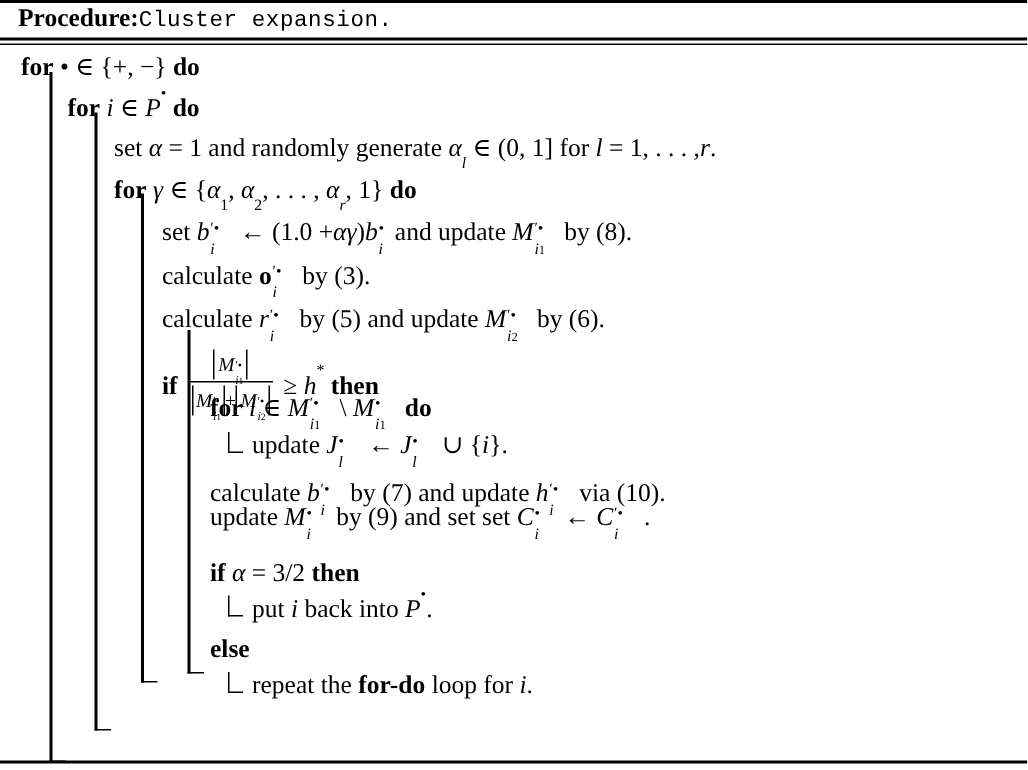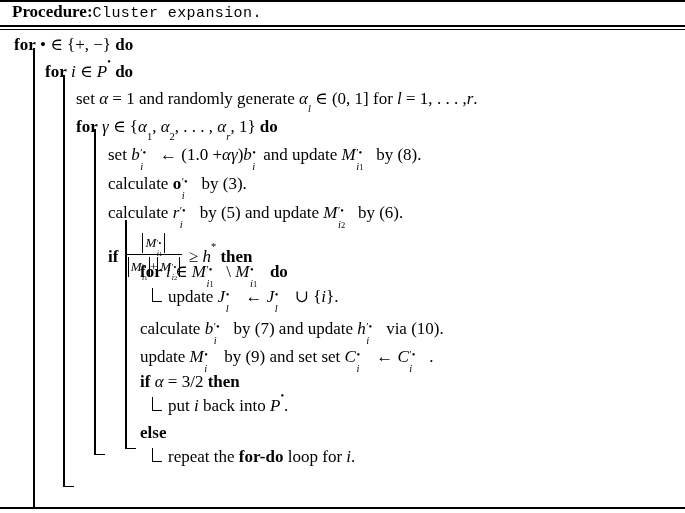--- a/index.html
+++ b/index.html
@@ -284,21 +284,21 @@
     </div>
 
     <div class="ln" style="left:140px; top:290px;">
       <span>calculate</span>
       <span class="m">b</span><span class="ssb"><span class="sup-part">′•</span><span class="sub-part">i</span></span><span class="gap"></span>
       <span>by (7) and update</span>
       <span class="m">h</span><span class="ssb"><span class="sup-part">′•</span><span class="sub-part">i</span></span><span class="gap"></span>
       <span>via (10).</span>
     </div>
 
-    <div class="ln" style="left:140px; top:318px;">
+    <div class="ln" style="left:140px; top:306px;">
       <span>update</span>
       <span class="m">M</span><span class="ssb"><span class="sup-part">•</span><span class="sub-part">i</span></span><span class="gap"></span>
       <span>by (9) and set set</span>
       <span class="m">C</span><span class="ssb"><span class="sup-part">•</span><span class="sub-part">i</span></span><span class="gap"></span>
       <span>←</span>
       <span class="m">C</span><span class="ssb"><span class="sup-part">′•</span><span class="sub-part">i</span></span><span class="gap"></span>
       <span>.</span>
     </div>
 
     <div class="ln" style="left:140px; top:343px;">

